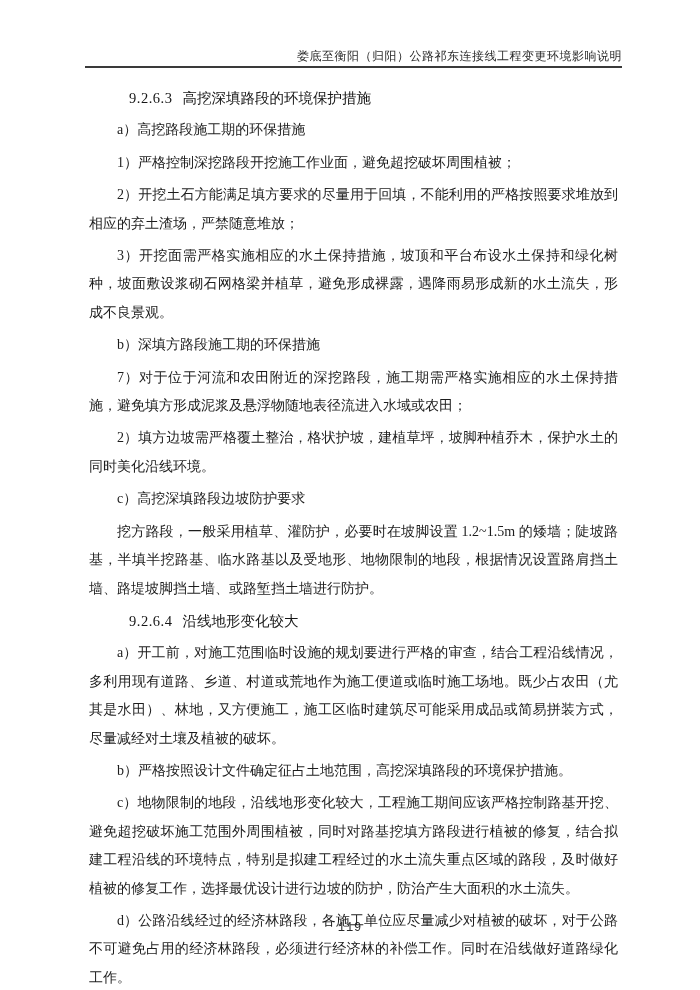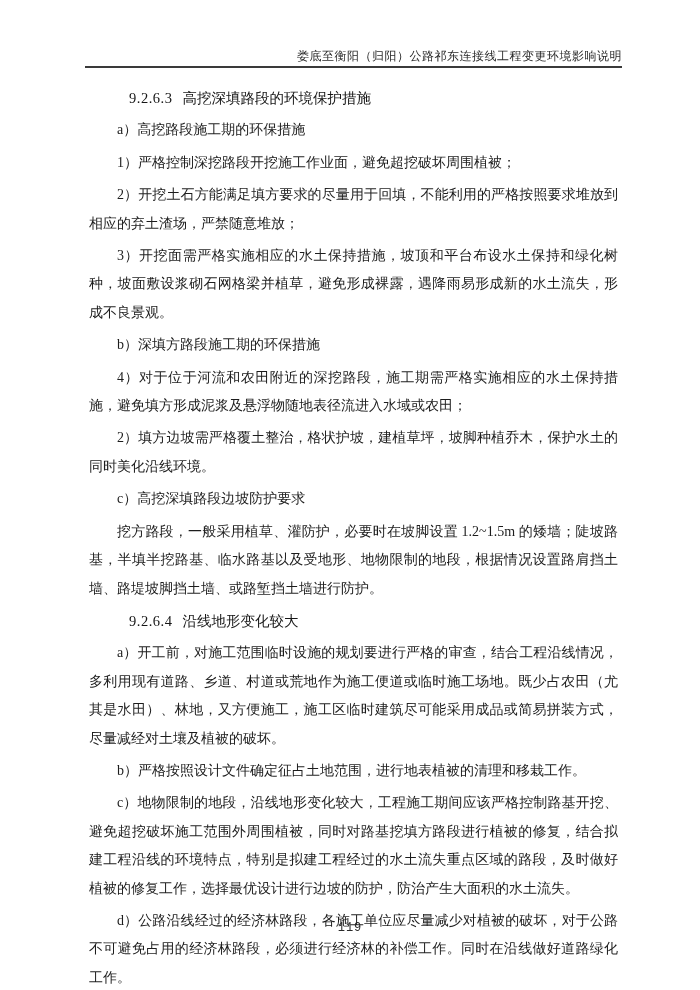--- a/index.html
+++ b/index.html
@@ -84,30 +84,30 @@
   <div class="content">
 
     <div class="section-heading">
       <span class="sec-num">9.2.6.3</span><span>高挖深填路段的环境保护措施</span>
     </div>
     <p class="para">a）高挖路段施工期的环保措施</p>
     <p class="para">1）严格控制深挖路段开挖施工作业面，避免超挖破坏周围植被；</p>
     <p class="para">2）开挖土石方能满足填方要求的尽量用于回填，不能利用的严格按照要求堆放到相应的弃土渣场，严禁随意堆放；</p>
     <p class="para">3）开挖面需严格实施相应的水土保持措施，坡顶和平台布设水土保持和绿化树种，坡面敷设浆砌石网格梁并植草，避免形成裸露，遇降雨易形成新的水土流失，形成不良景观。</p>
     <p class="para">b）深填方路段施工期的环保措施</p>
-    <p class="para">4）对于位于河流和农田附近的深挖路段，施工期需严格实施相应的水土保持措施，避免填方形成泥浆及悬浮物随地表径流进入水域或农田；</p>
+    <p class="para">7）对于位于河流和农田附近的深挖路段，施工期需严格实施相应的水土保持措施，避免填方形成泥浆及悬浮物随地表径流进入水域或农田；</p>
     <p class="para">2）填方边坡需严格覆土整治，格状护坡，建植草坪，坡脚种植乔木，保护水土的同时美化沿线环境。</p>
     <p class="para">c）高挖深填路段边坡防护要求</p>
     <p class="para">挖方路段，一般采用植草、灌防护，必要时在坡脚设置 1.2~1.5m 的矮墙；陡坡路基，半填半挖路基、临水路基以及受地形、地物限制的地段，根据情况设置路肩挡土墙、路堤坡脚挡土墙、或路堑挡土墙进行防护。</p>
 
     <div class="section-heading">
       <span class="sec-num">9.2.6.4</span><span>沿线地形变化较大</span>
     </div>
     <p class="para">a）开工前，对施工范围临时设施的规划要进行严格的审查，结合工程沿线情况，多利用现有道路、乡道、村道或荒地作为施工便道或临时施工场地。既少占农田（尤其是水田）、林地，又方便施工，施工区临时建筑尽可能采用成品或简易拼装方式，尽量减经对土壤及植被的破坏。</p>
-    <p class="para">b）严格按照设计文件确定征占土地范围，进行地表植被的清理和移栽工作。</p>
+    <p class="para">b）严格按照设计文件确定征占土地范围，高挖深填路段的环境保护措施。</p>
     <p class="para">c）地物限制的地段，沿线地形变化较大，工程施工期间应该严格控制路基开挖、避免超挖破坏施工范围外周围植被，同时对路基挖填方路段进行植被的修复，结合拟建工程沿线的环境特点，特别是拟建工程经过的水土流失重点区域的路段，及时做好植被的修复工作，选择最优设计进行边坡的防护，防治产生大面积的水土流失。</p>
     <p class="para">d）公路沿线经过的经济林路段，各施工单位应尽量减少对植被的破坏，对于公路不可避免占用的经济林路段，必须进行经济林的补偿工作。同时在沿线做好道路绿化工作。</p>
 
   </div>
 
   <div class="page-footer">119</div>
 
 </div>
 
 </body></html>

